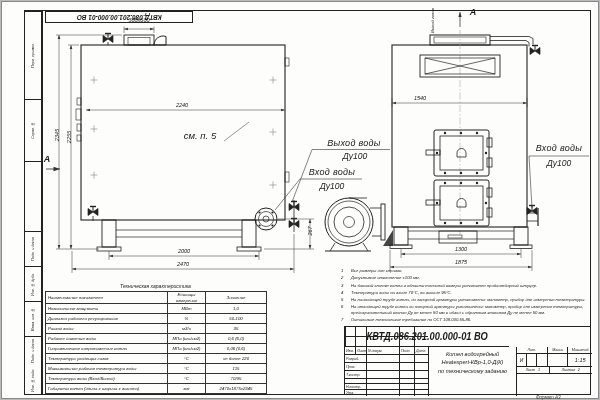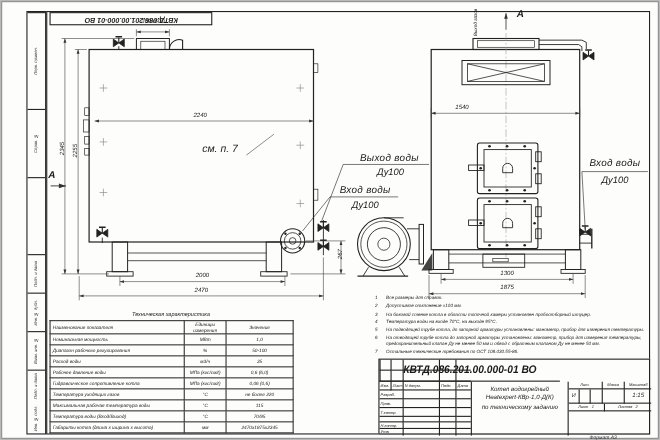--- a/index.html
+++ b/index.html
@@ -262,21 +262,21 @@
   <div class="txt dim" style="left:162px;top:100px;width:36px">2240</div>
   <div class="txt dim rot90" style="left:42px;top:130px;width:26px">2345</div>
   <div class="txt dim rot90" style="left:54px;top:132px;width:26px">2255</div>
   <div class="txt dim" style="left:164px;top:246px;width:36px">2000</div>
   <div class="txt dim" style="left:163px;top:259px;width:36px">2470</div>
   <div class="txt dim rot90" style="left:296px;top:226px;width:24px">267</div>
   <div class="txt dim" style="left:400px;top:93px;width:36px">1540</div>
   <div class="txt dim" style="left:441px;top:244px;width:36px">1300</div>
   <div class="txt dim" style="left:441px;top:257px;width:36px">1875</div>
 
-  <div class="txt" style="left:172px;top:128px;width:52px;font-size:9.5px">см. п. 7</div>
+  <div class="txt" style="left:172px;top:128px;width:52px;font-size:9.5px">см. п. 5</div>
   <div class="txt" style="left:38px;top:152px;width:14px;font-size:9px;font-weight:bold">А</div>
   <div class="txt" style="left:464px;top:5px;width:14px;font-size:9px;font-weight:bold">А</div>
   <div class="gaslbl">Выход газов</div>
 
   <div class="txt lbl" style="left:316px;top:136px;width:72px">Выход воды</div>
   <div class="txt lbl2" style="left:330px;top:149px;width:46px">Ду100</div>
   <div class="txt lbl" style="left:299px;top:165px;width:62px">Вход воды</div>
   <div class="txt lbl2" style="left:307px;top:179px;width:46px">Ду100</div>
   <div class="txt lbl" style="left:526px;top:141px;width:62px">Вход воды</div>
   <div class="txt lbl2" style="left:534px;top:156px;width:46px">Ду100</div>

